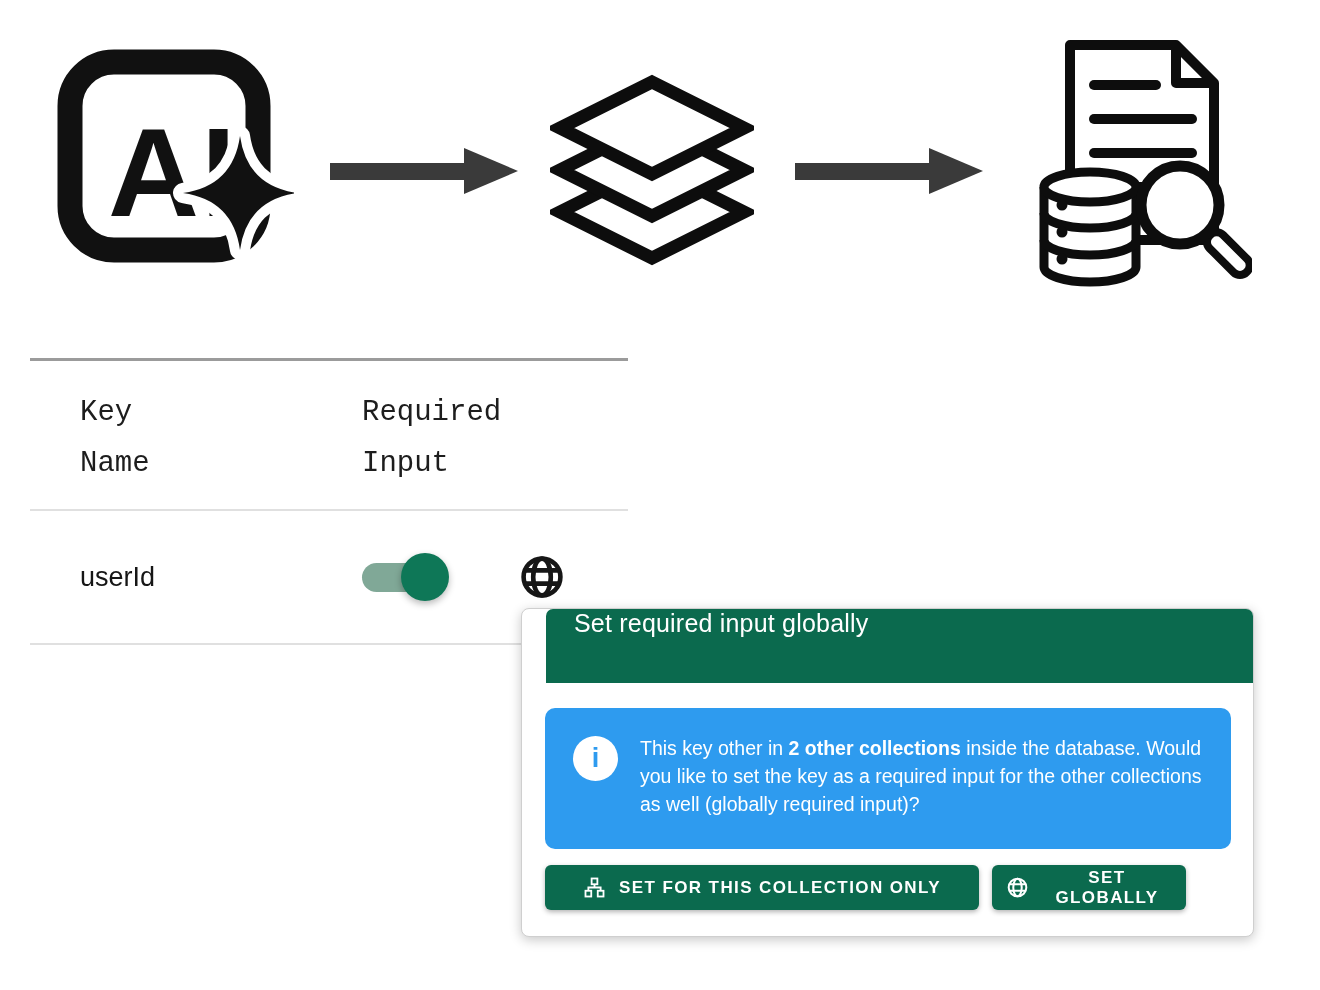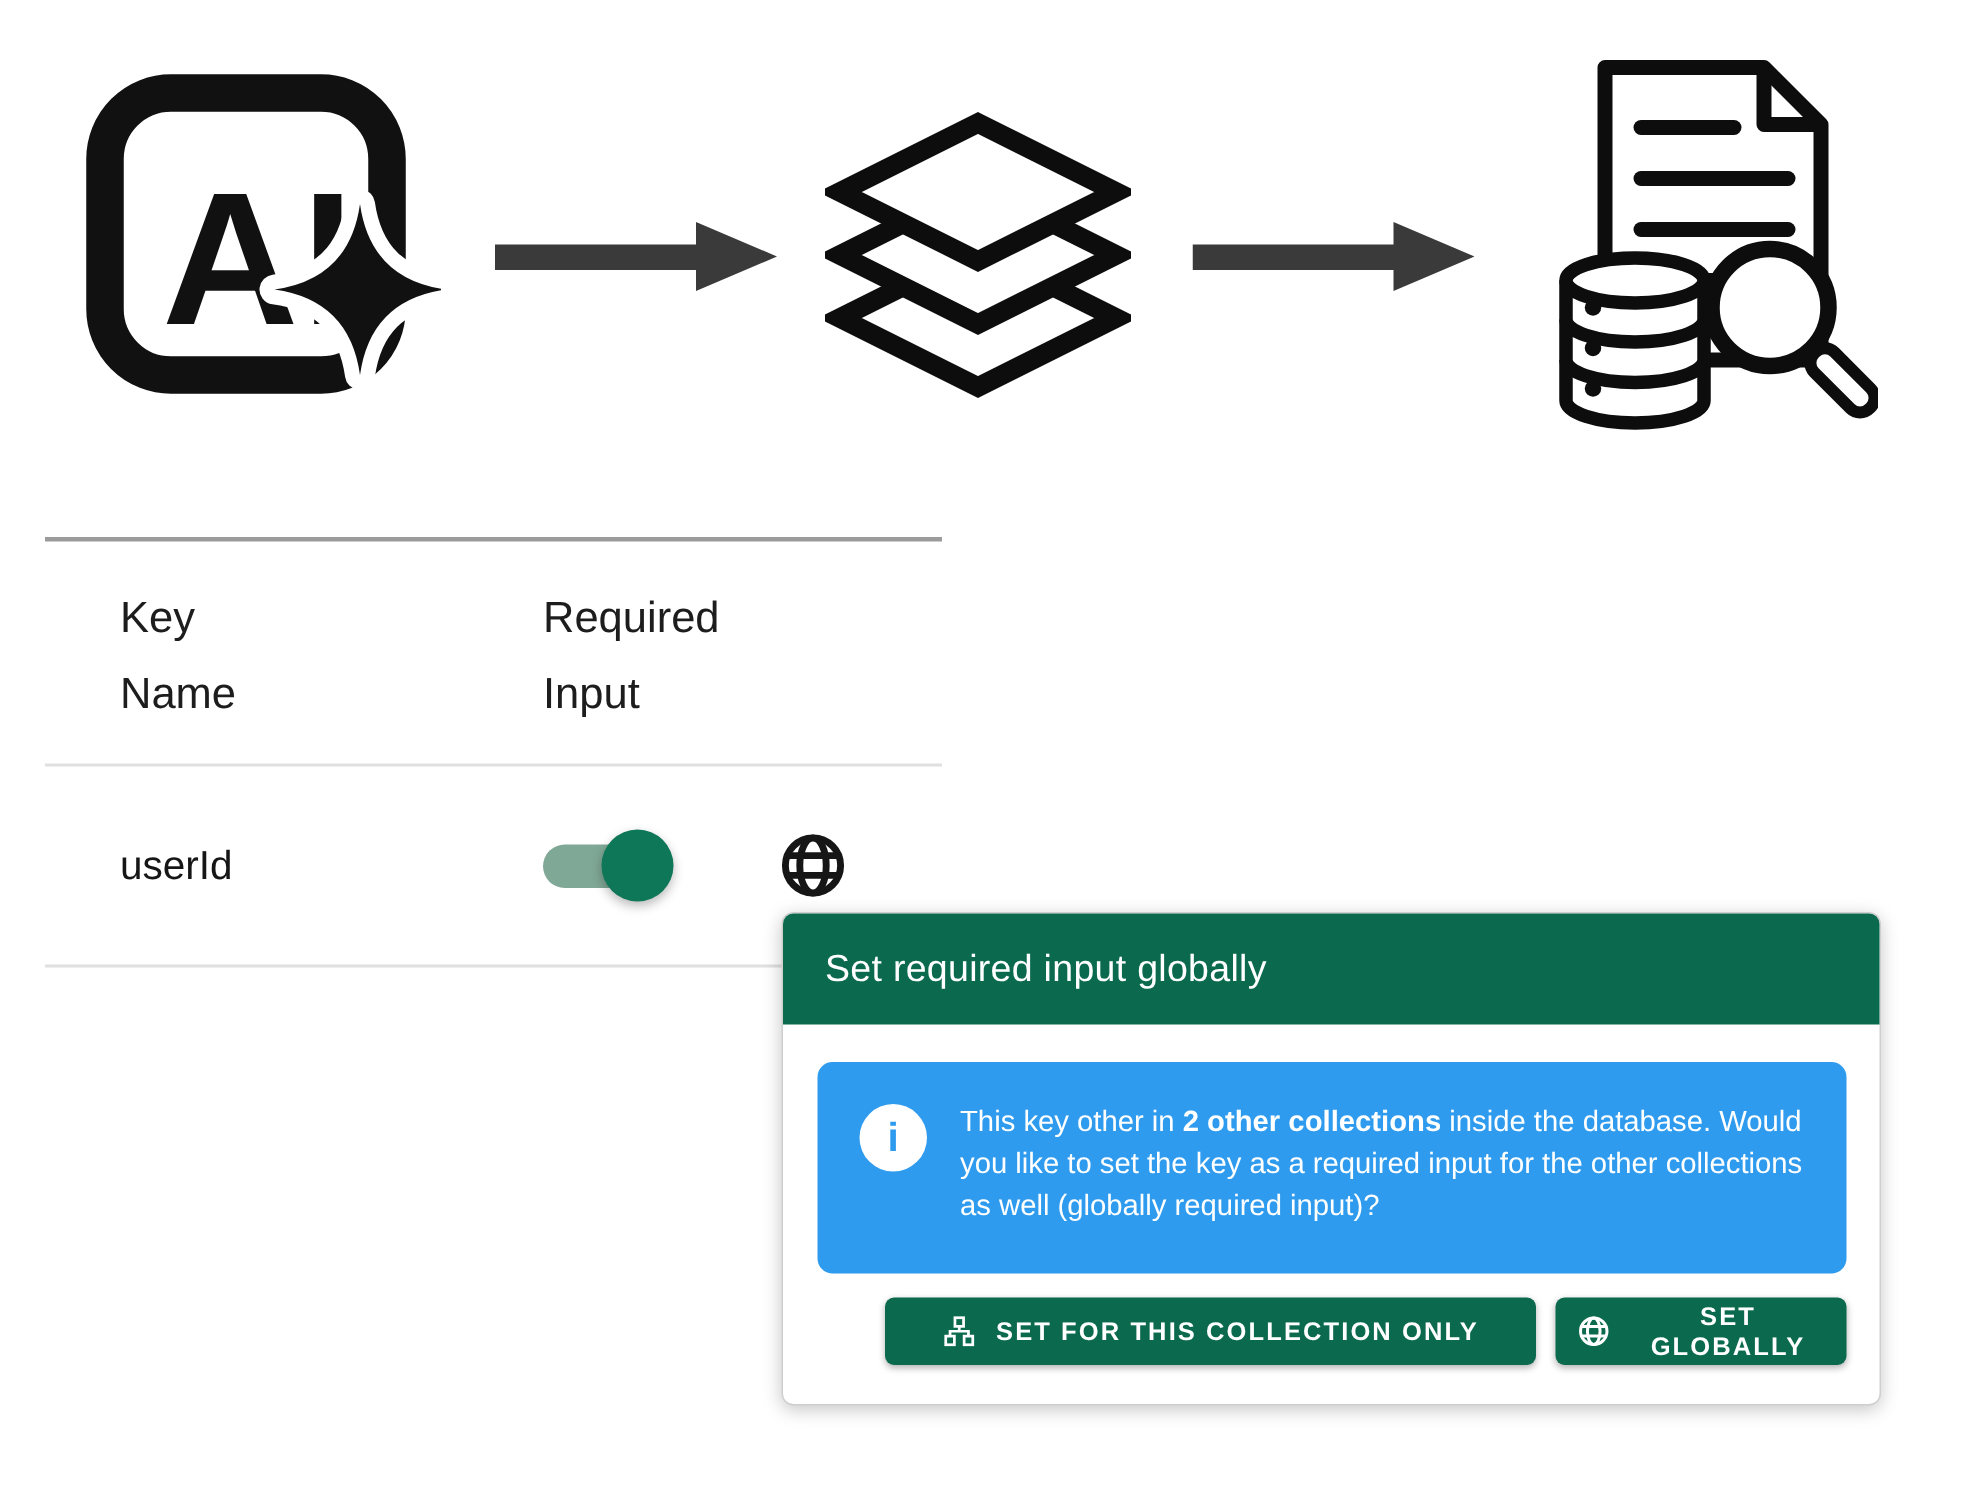--- a/index.html
+++ b/index.html
@@ -10,52 +10,52 @@
   .flow-icon { position:absolute; }
   .ai-icon      { left:56px;  top:48px;  width:238px; height:242px; }
   .arrow-1      { left:330px; top:148px; width:188px; height:46px; }
   .layers-icon  { left:550px; top:70px;  width:204px; height:200px; }
   .arrow-2      { left:795px; top:148px; width:188px; height:46px; }
   .dbdoc-icon   { left:1008px;top:35px;  width:244px; height:252px; }
 
   
   .key-table { position:absolute; left:30px; top:358px; width:598px; }
   .t-topline { height:3px; background:#9b9b9b; }
-  .t-header  { display:flex; padding:26px 0 20px 50px; font-size:29px; line-height:51px; color:#1d1d1d; }
+  .t-header  { display:flex; padding:26px 0 20px 50px; font-size:29px; line-height:51px; color:#1d1d1d;font-family:Liberation Mono, monospace; }
   .t-header .col1 { width:282px; white-space:pre-line; }
   .t-header .col2 { white-space:pre-line; }
   .t-divider { height:2px; background:#e0e0e0; }
   .t-row { display:flex; align-items:center; height:132px; padding-left:50px; }
   .t-row .key-cell { width:282px; font-size:27px; color:#161616; }
 
   .toggle { position:relative; width:84px; height:29px; cursor:pointer; }
   .toggle-track { position:absolute; left:0; top:0; width:84px; height:29px; border-radius:15px; background:var(--toggle-track); }
   .toggle-thumb { position:absolute; left:39px; top:-10px; width:48px; height:48px; border-radius:50%;
                   background:var(--toggle-thumb); box-shadow:0 3px 7px rgba(0,0,0,0.28); }
 
   .row-globe { margin-left:72px; width:48px; height:48px; color:#161616; cursor:pointer; }
   .row-globe svg { width:48px; height:48px; display:block; }
 
   
   .dialog { position:absolute; left:521px; top:608px; width:731px; background:#fff;
             border:1px solid #cfcfcf; border-radius:8px; box-shadow:0 3px 12px rgba(0,0,0,0.22); z-index:5; }
   .dialog-header { height:74px; background:var(--green); border-radius:7px 7px 0 0;
-                   display:flex; align-items:center; padding-left:28px; }
+                   display:flex; align-items:flex-start; padding-left:28px;margin-left:24px; }
   .dialog-title { color:#fff; font-size:25px; font-weight:500; letter-spacing:0.2px; }
   .dialog-body { padding:25px 22px 26px 23px; }
 
   .info-banner { display:flex; gap:22px; background:var(--info-blue); border-radius:10px;
                  padding:26px 26px 26px 28px; min-height:89px; align-items:flex-start; }
   .info-icon { flex:0 0 45px; width:45px; height:45px; border-radius:50%; background:#fff;
                color:var(--info-blue); display:flex; align-items:center; justify-content:center;
                font-weight:800; font-size:27px; margin-top:2px; }
   .info-text { color:#fff; font-size:19.5px; line-height:28px; max-width:575px; }
   .info-text b { font-weight:700;margin-top:28px; }
 
-  .btn-row { display:flex; gap:13px; margin-top:16px;justify-content:flex-end; }
+  .btn-row { display:flex; gap:13px; margin-top:16px; }
   .dlg-btn { height:45px; background:var(--green); color:#fff; border:none; border-radius:6px;
              display:flex; align-items:center; justify-content:center; gap:13px;
              font-family:"Liberation Sans", sans-serif; font-size:17px; font-weight:700;
              letter-spacing:1.4px; padding:0 14px; cursor:pointer;
              box-shadow:0 2px 5px rgba(0,0,0,0.3); }
   .btn-collection { width:434px; }
   .btn-globally { width:194px; }
   .dlg-btn svg { width:23px; height:23px; flex:0 0 auto; }
 </style>
 </head>

